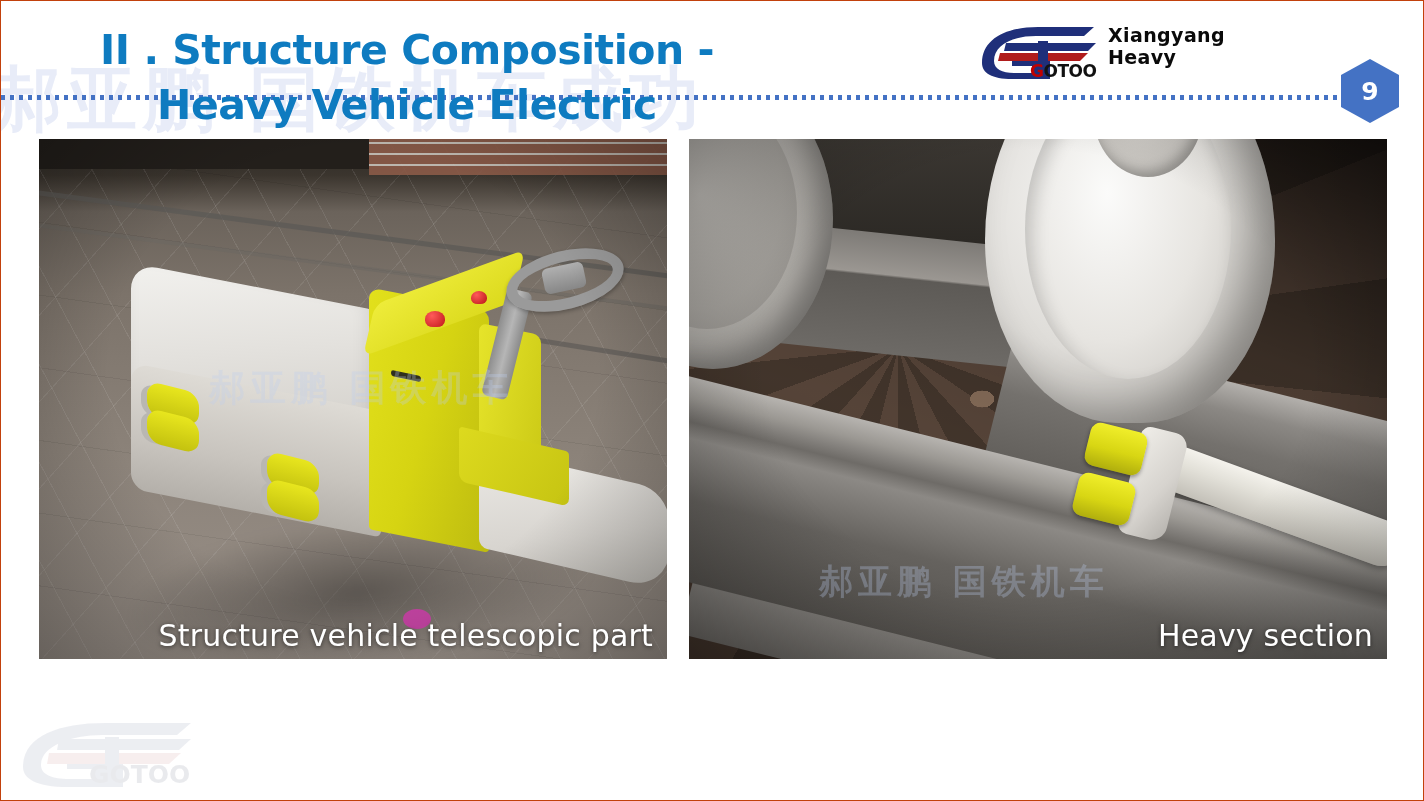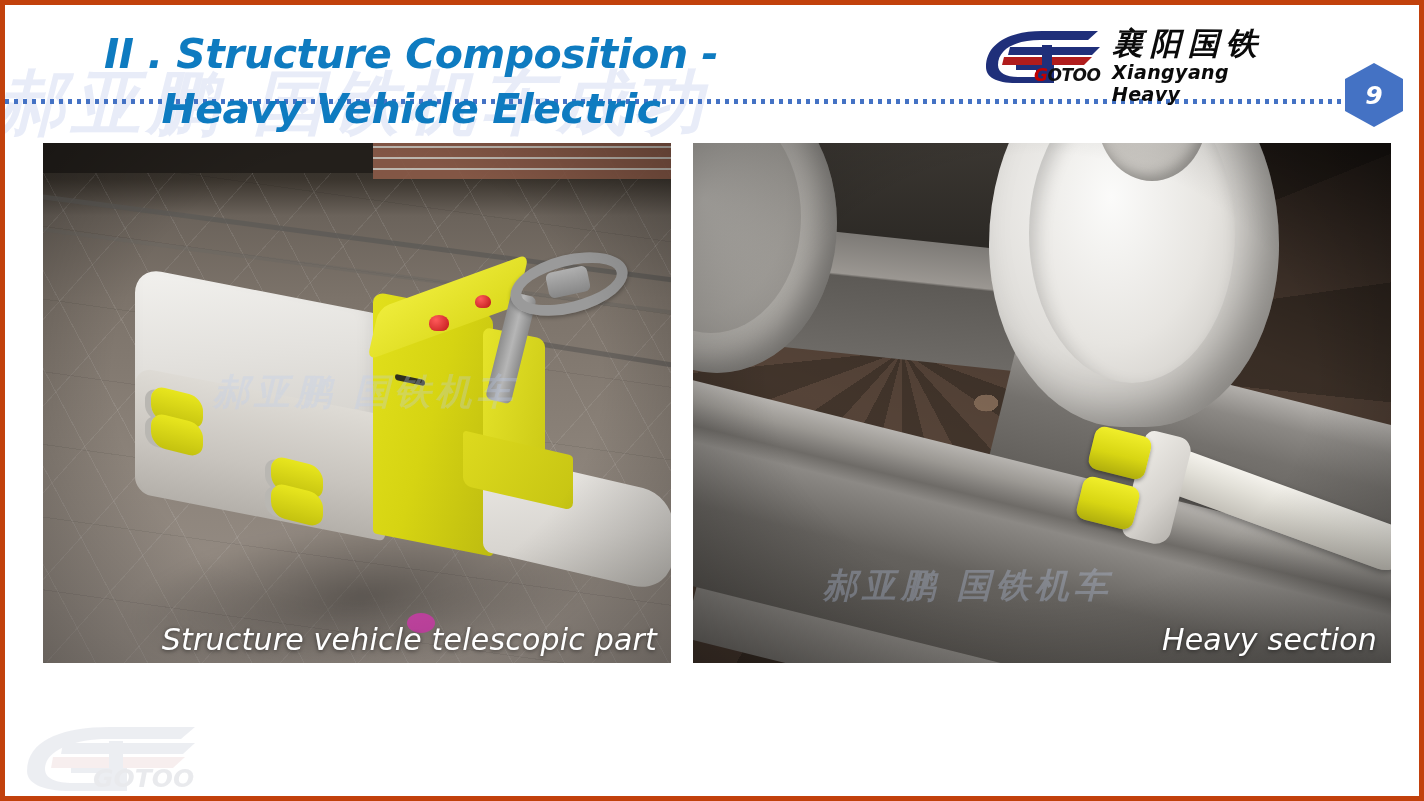--- a/index.html
+++ b/index.html
@@ -10,23 +10,22 @@
     overflow: hidden;
     background: #ffffff;
     font-family: "Liberation Sans", sans-serif;
   }
 
   #slide {
     position: relative;
     width: 1424px;
     height: 801px;
     background: #ffffff;
-    border: 5px solid #c2410c;
+    border: 1px solid #c2410c;
     overflow: hidden;
-    font-style: italic;
   }
 
   
   .bg-watermark {
     position: absolute;
     left: -10px;
     top: 52px;
     font-size: 70px;
     font-weight: bold;
     letter-spacing: 6px;
@@ -455,21 +454,20 @@
     <div class="logo-mark">
       <svg width="128" height="60" viewBox="0 0 128 60" xmlns="http://www.w3.org/2000/svg">
         <path d="M6 40 C6 16, 30 4, 62 4 L118 4 L108 13 L60 13 C36 13, 18 22, 18 38 C18 46, 26 50, 38 50 L56 50 L56 43 L36 43 L36 36 L74 36 L74 56 L36 56 C16 56, 6 50, 6 40 Z" fill="#1f2f7a"></path>
         <path d="M24 30 L112 30 L104 38 L22 38 Z" fill="#b01c1c"></path>
         <path d="M30 20 L120 20 L112 28 L28 28 Z" fill="#1f2f7a"></path>
         <rect x="62" y="18" width="10" height="34" fill="#1f2f7a"></rect>
       </svg>
       <div class="logo-gotoo-text"><span class="g-red">G</span><span>OTOO</span></div>
     </div>
     <div class="logo-names">
-      <div class="logo-cn">襄阳国铁</div>
       <div class="logo-en">Xiangyang Heavy</div>
     </div>
   </div>
 
   <div class="page-badge">
     <span>9</span>
   </div>
 
   <div class="photo" id="photo-left">
     <div class="scene-left">

